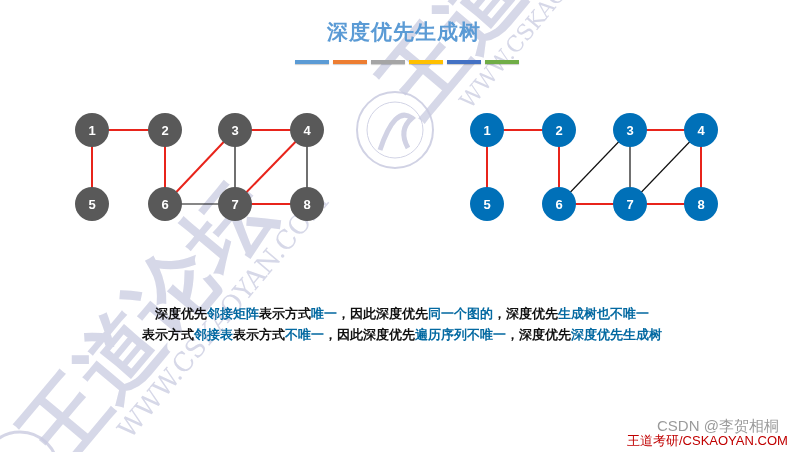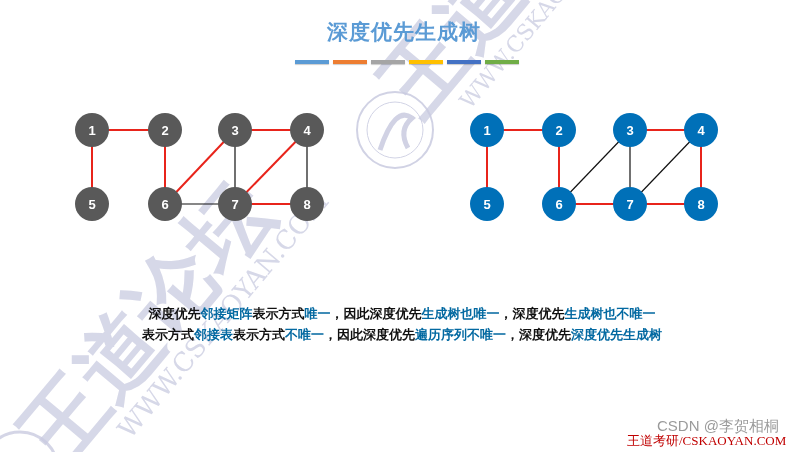--- a/index.html
+++ b/index.html
@@ -18,21 +18,21 @@
   .node-label { font-family: "Liberation Sans", sans-serif; font-weight: bold; font-size: 13px; fill: #ffffff; }
   .caption {
     position: absolute; left: 0; width: 808px; text-align: center;
     font-size: 13px; font-weight: bold; color: #111111; white-space: nowrap;
   }
   .caption .hl { color: #0369a1; }
   .line1 { top: 305px; left: -2px; }
   .line2 { top: 326px; left: -2px; }
   .footer-brand {
     position: absolute; left: 627px; top: 432px; font-size: 13px; color: #C00000;
-    font-family: Liberation Serif, serif;
+    font-family: Liberation Sans, sans-serif;
   }
   .csdn {
     position: absolute; left: 657px; top: 417px; font-size: 15px; color: rgba(120,120,120,0.75);
     font-family: "Liberation Sans", sans-serif;
     text-align: right;
   }
 </style>
 </head>
 <body>
 
@@ -116,17 +116,17 @@
       <text x="487" y="209" text-anchor="middle" class="node-label">5</text>
       <circle cx="559" cy="204" r="17" fill="#0070B8"></circle>
       <text x="559" y="209" text-anchor="middle" class="node-label">6</text>
       <circle cx="630" cy="204" r="17" fill="#0070B8"></circle>
       <text x="630" y="209" text-anchor="middle" class="node-label">7</text>
       <circle cx="701" cy="204" r="17" fill="#0070B8"></circle>
       <text x="701" y="209" text-anchor="middle" class="node-label">8</text>
     </g>
   </svg>
 
-<div class="caption line1" id="cap1"><span>深度优先</span><span class="hl">邻接矩阵</span><span>表示方式</span><span class="hl">唯一</span><span>，因此深度优先</span><span class="hl">生成树也唯一</span><span>，深度优先</span><span class="hl">生成树也不唯一</span></div>
+<div class="caption line1" id="cap1"><span>深度优先</span><span class="hl">邻接矩阵</span><span>表示方式</span><span class="hl">唯一</span><span>，因此深度优先</span><span class="hl">同一个图的</span><span>，深度优先</span><span class="hl">生成树也不唯一</span></div>
 <div class="caption line2" id="cap2"><span>表示方式</span><span class="hl">邻接表</span><span>表示方式</span><span class="hl">不唯一</span><span>，因此深度优先</span><span class="hl">遍历序列不唯一</span><span>，深度优先</span><span class="hl">深度优先生成树</span></div>
 
 <div class="csdn">CSDN @李贺相桐</div>
 <div class="footer-brand">王道考研/CSKAOYAN.COM</div>
 
 </body></html>

